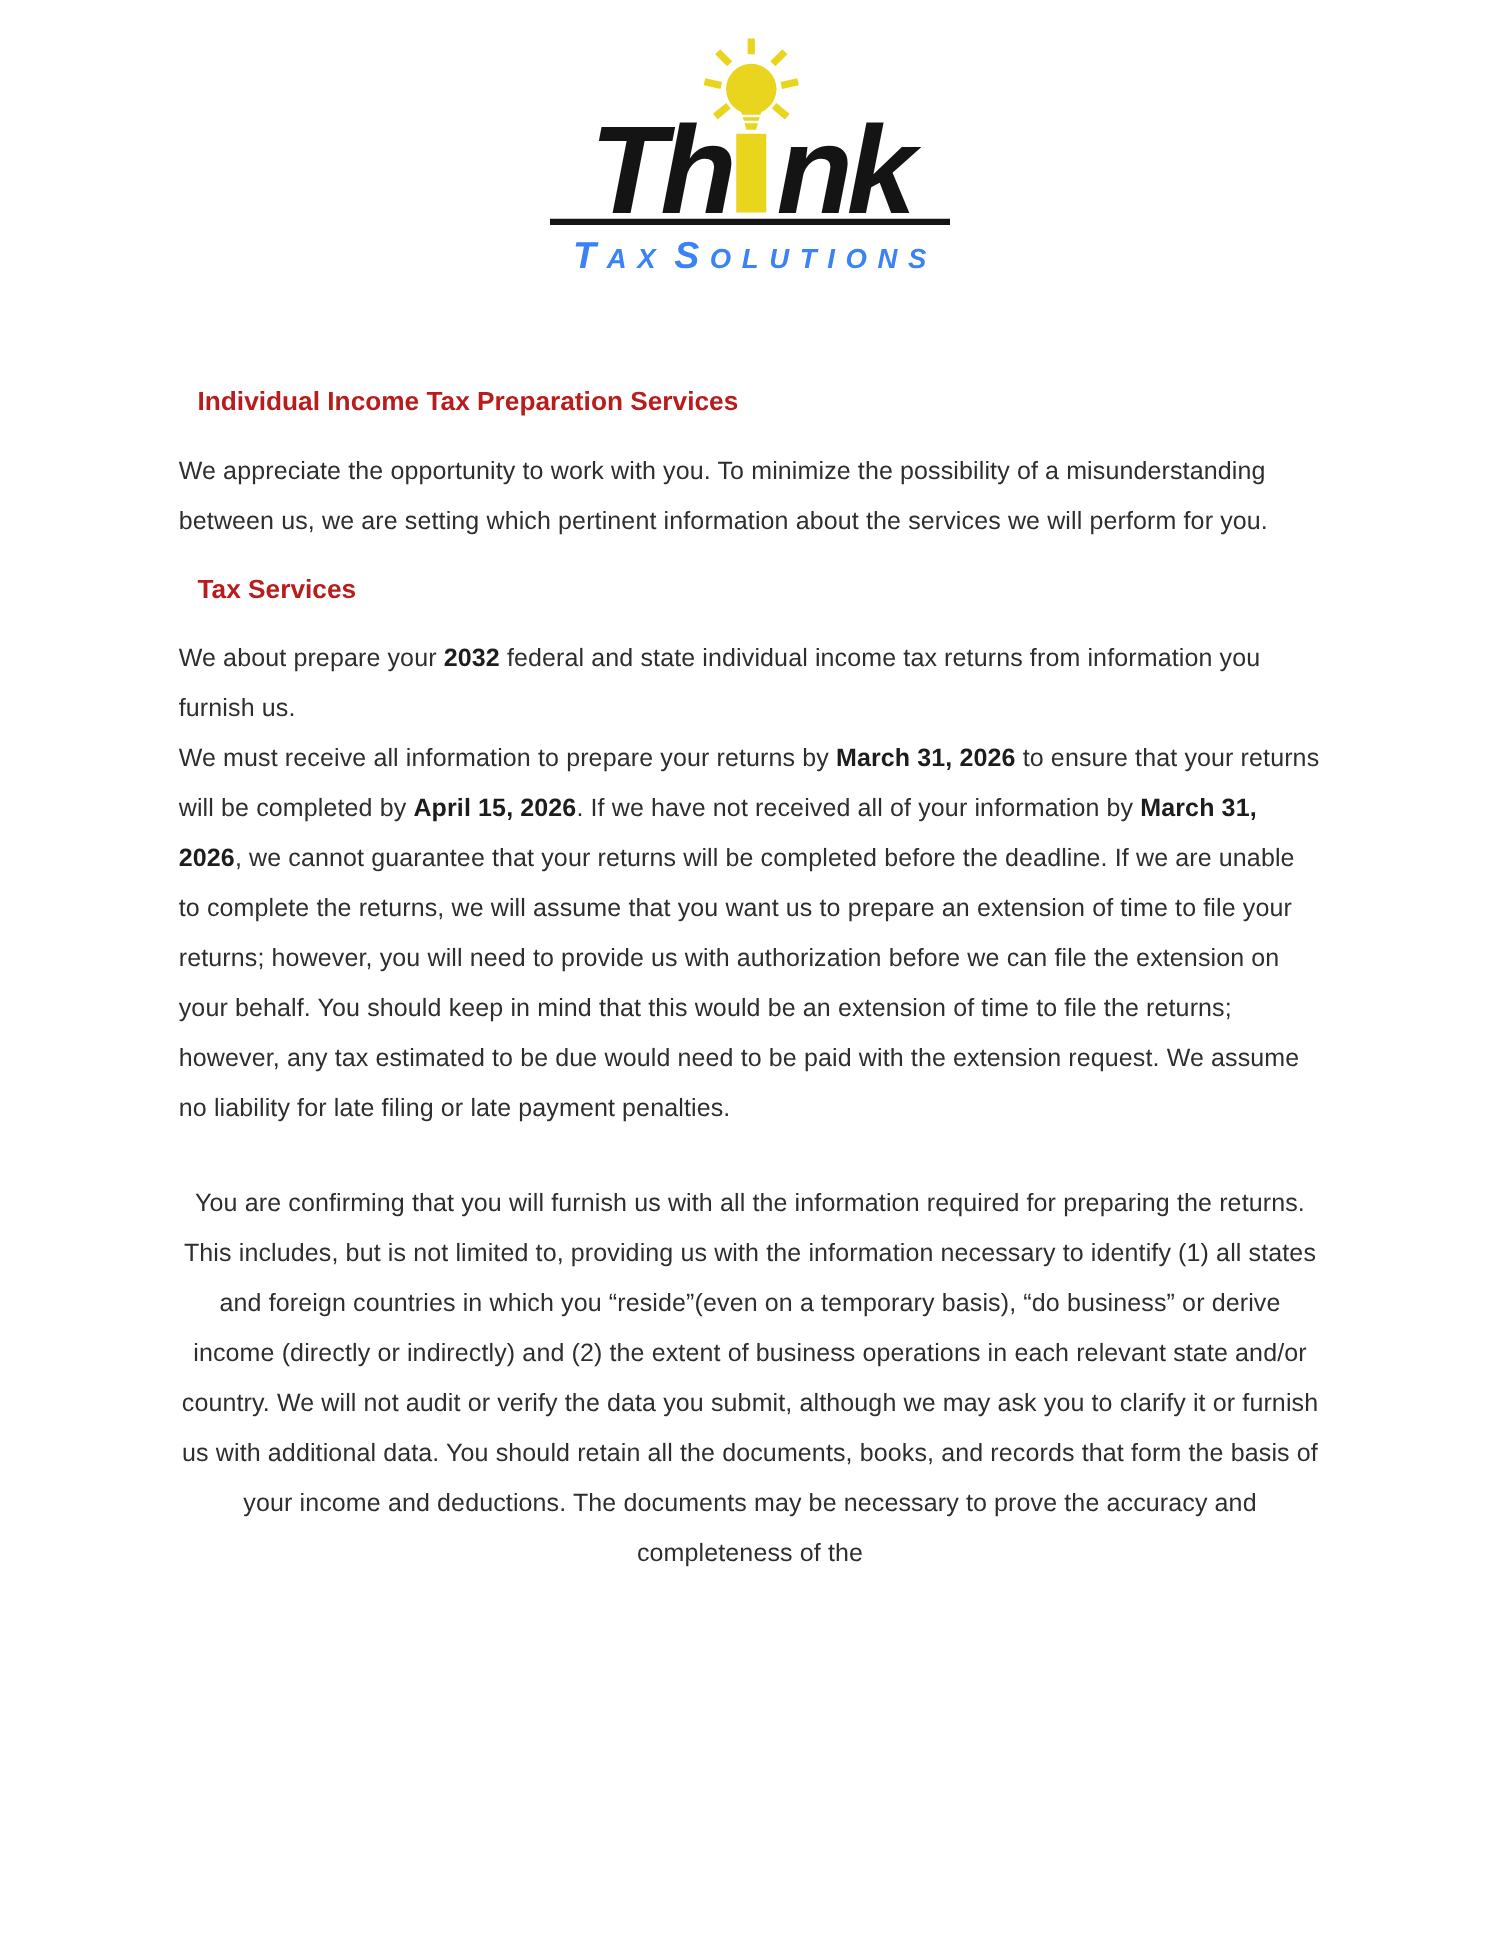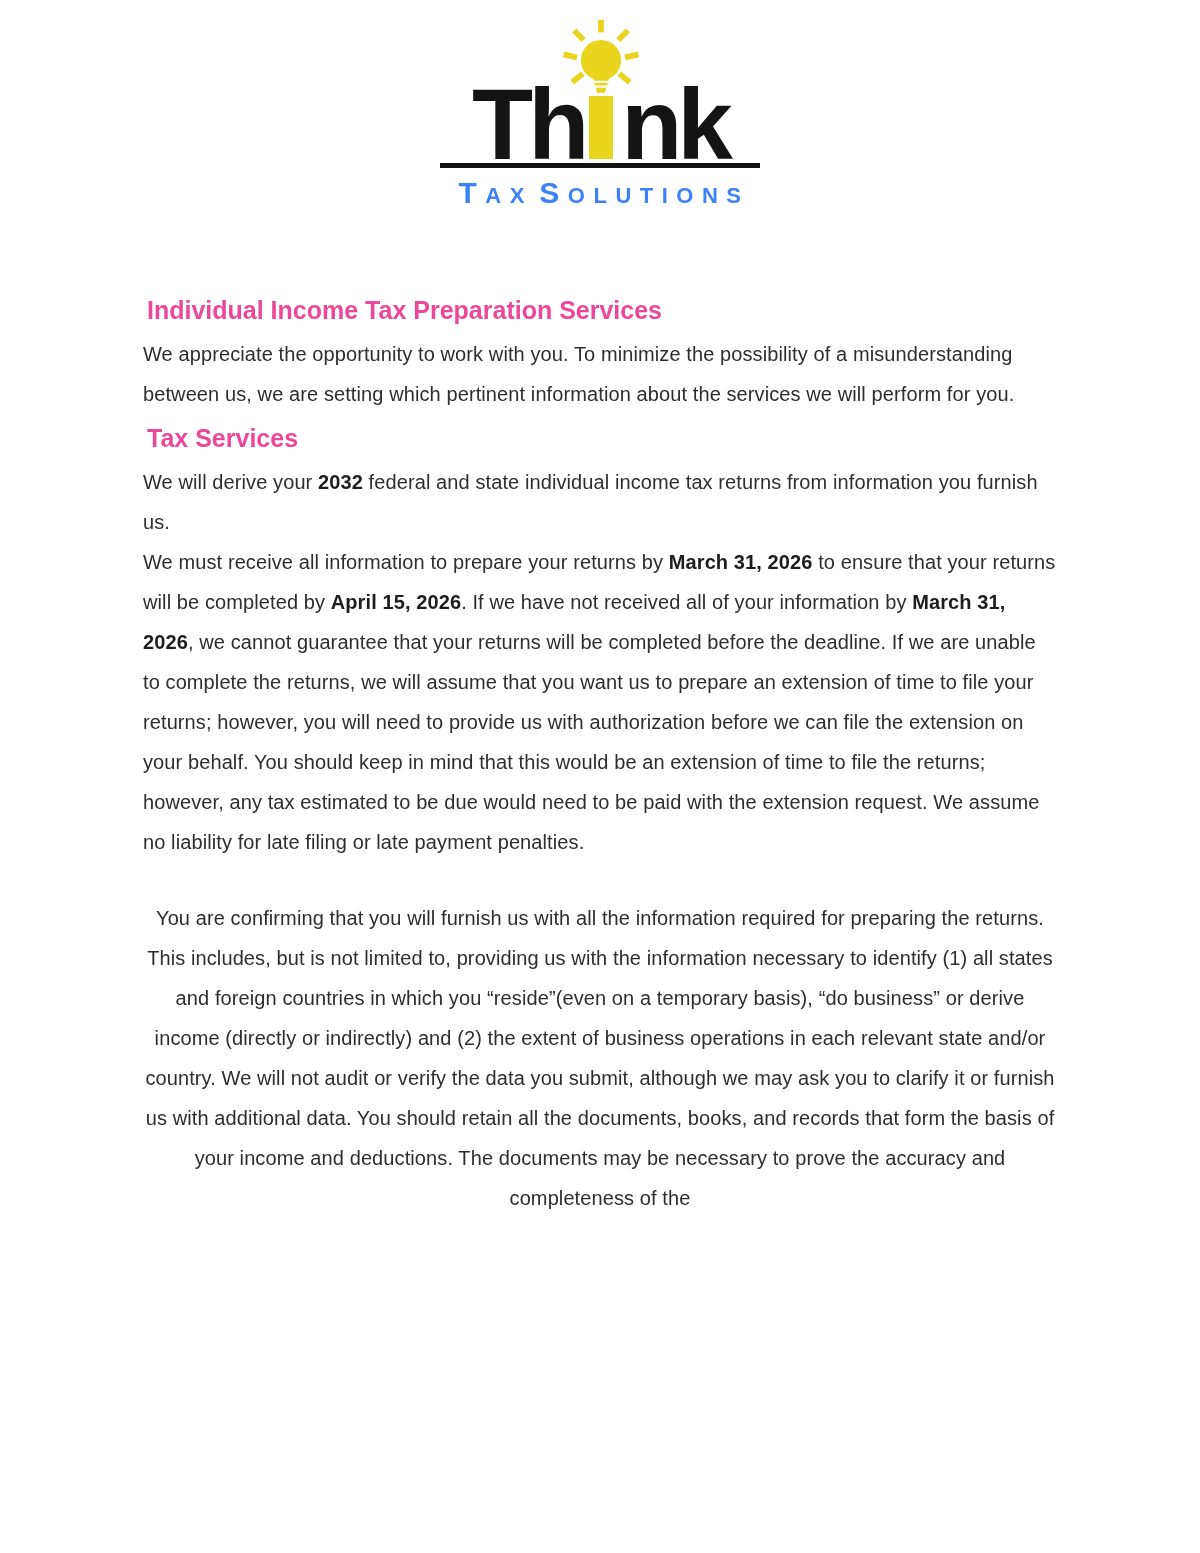--- a/index.html
+++ b/index.html
@@ -6,21 +6,21 @@
   html, body { margin: 0; padding: 0; }
   body {
     width: 1200px;
     height: 1553px;
     background: #ffffff;
     font-family: "Liberation Sans", "DejaVu Sans", sans-serif;
     overflow: hidden;
   }
 
   
-  .logo { width: 320px; margin: 0 auto; padding-top: 16px; }
+  .logo { width: 320px; margin: 12px auto; padding-top: 16px; font-style: italic; }
   .brand-word {
     display: flex;
     align-items: baseline;
     justify-content: center;
     padding-top: 72px;
     position: relative;
   }
   .letters {
     font-size: 100px;
     font-weight: 800;
@@ -52,25 +52,25 @@
   
   .content {
     margin: 80px 143px 0 143px;
     width: 914px;
     color: #2e2e2e;
     font-size: 20px;
     line-height: 40px;
     letter-spacing: 0.1px;
   }
   .content h2 {
-    font-size: 25px;
+    font-size: 21px;
     line-height: 40px;
     font-weight: 700;
-    color: #ec4899;
-    margin: 4px;
+    color: #b91c1c;
+    margin: 15px;
     letter-spacing: 0;
   }
   .content p { margin: 0; }
   .content > * + * { margin-top: 21px; }
   .content p.extra-space { margin-top: 36px; text-align: center; }
   .content b { font-weight: 700; color: #1d1d1d; }
 </style>
 </head>
 <body>
 
@@ -103,18 +103,18 @@
     <div class="brand-sub">
       <span class="sub-word">TAX</span>
       <span class="sub-word">SOLUTIONS</span>
     </div>
   </header>
 
   <main class="content">
       <h2>Individual Income Tax Preparation Services</h2>
       <p><span>We appreciate the opportunity to work with you. To minimize the possibility of a misunderstanding between us, we are setting which pertinent information about the services we will perform for you.</span></p>
       <h2>Tax Services</h2>
-      <p><span>We will derive your </span><b>2032</b><span> federal and state individual income tax returns from information you furnish us.</span></p>
+      <p><span>We about prepare your </span><b>2032</b><span> federal and state individual income tax returns from information you furnish us.</span></p>
       <p><span>We must receive all information to prepare your returns by </span><b>March 31, 2026</b><span> to ensure that your returns will be completed by </span><b>April 15, 2026</b><span>. If we have not received all of your information by </span><b>March 31, 2026</b><span>, we cannot guarantee that your returns will be completed before the deadline. If we are unable to complete the returns, we will assume that you want us to prepare an extension of time to file your returns; however, you will need to provide us with authorization before we can file the extension on your behalf. You should keep in mind that this would be an extension of time to file the returns; however, any tax estimated to be due would need to be paid with the extension request. We assume no liability for late filing or late payment penalties.</span></p>
       <p class="extra-space"><span>You are confirming that you will furnish us with all the information required for preparing the returns. This includes, but is not limited to, providing us with the information necessary to identify (1) all states and foreign countries in which you “reside”(even on a temporary basis), “do business” or derive income (directly or indirectly) and (2) the extent of business operations in each relevant state and/or country. We will not audit or verify the data you submit, although we may ask you to clarify it or furnish us with additional data. You should retain all the documents, books, and records that form the basis of your income and deductions. The documents may be necessary to prove the accuracy and completeness of the</span></p>
     </main>
 
 </div>
 
 </body></html>

